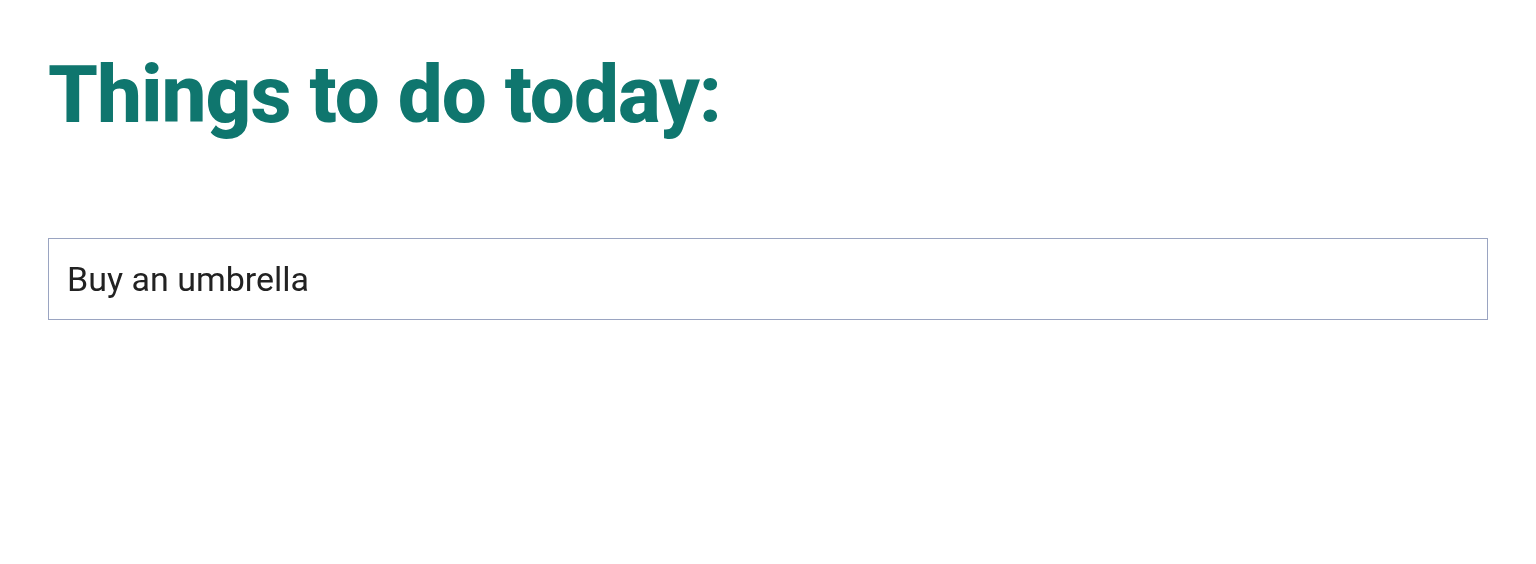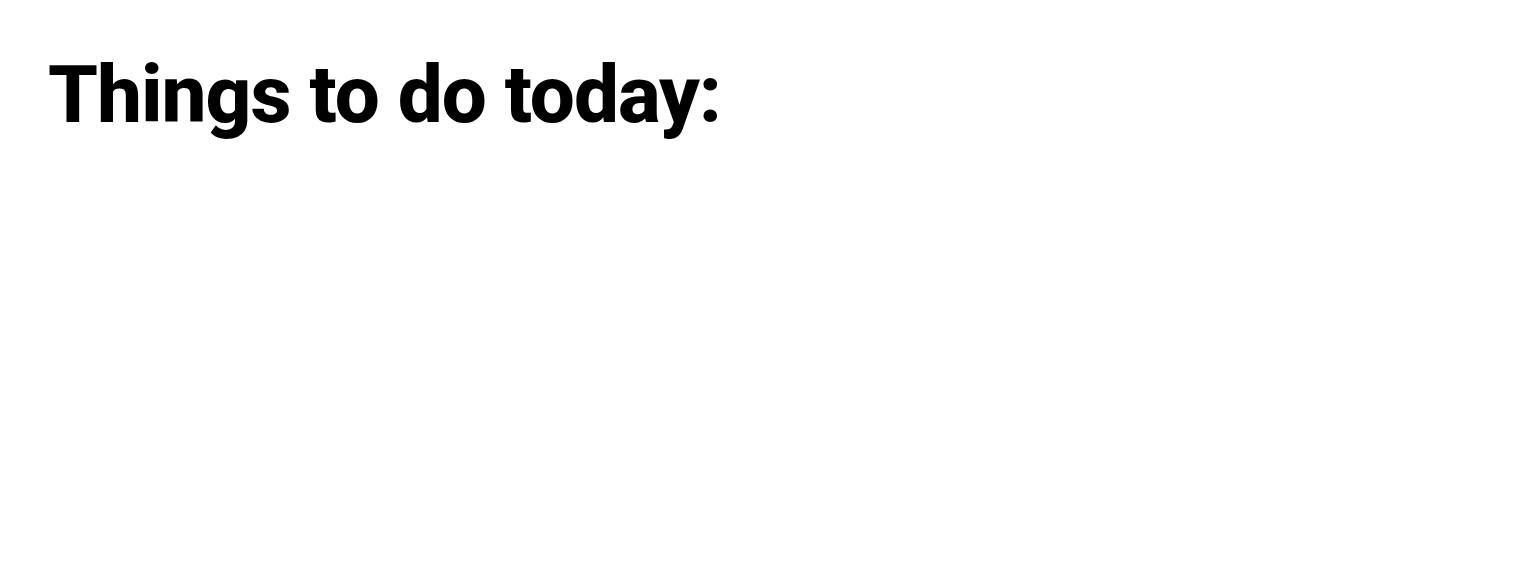--- a/index.html
+++ b/index.html
@@ -9,21 +9,21 @@
     }
     body {
       font-family: -apple-system, BlinkMacSystemFont, "Segoe UI", Roboto, Helvetica, Arial, sans-serif;
       background: #ffffff;
       padding: 48px 48px 0 48px;
       width: 1536px;
     }
     h1.page-title {
       font-size: 80px;
       font-weight: 800;
-      color: #000000;
+      color: #0f766e;
       letter-spacing: -1px;
       margin-bottom: 96px;
     }
     table.todo-table {
       width: 100%;
       border-collapse: collapse;
     }
     table.todo-table td {
       border: 1px solid #9aa4c1;
       padding: 20px 18px;
@@ -39,14 +39,17 @@
       background-color: #ffffff;
     }
   </style>
 </head>
 <body>
 
 <h1 class="page-title">Things to do today:</h1>
 
 <table class="todo-table">
   <tbody>
+    <tr>
+      <td>Buy an umbrella</td>
+    </tr>
   </tbody>
 </table>
 
 </body></html>

